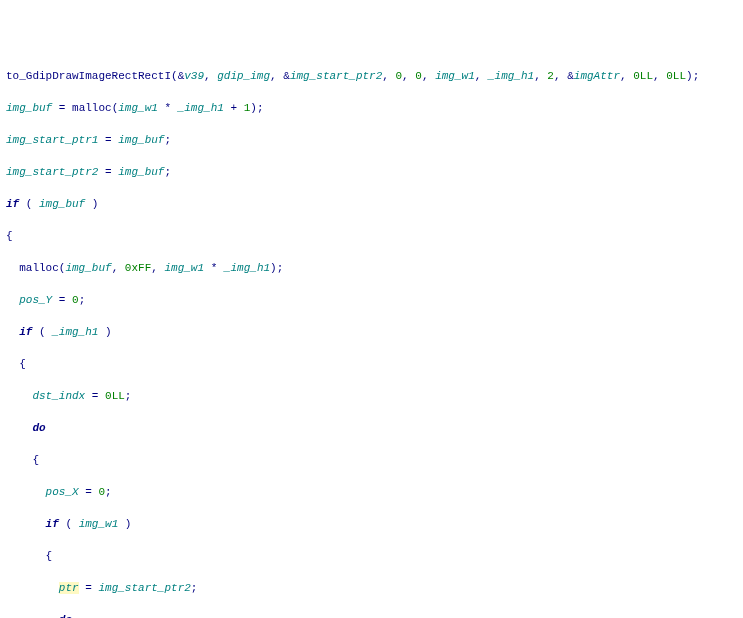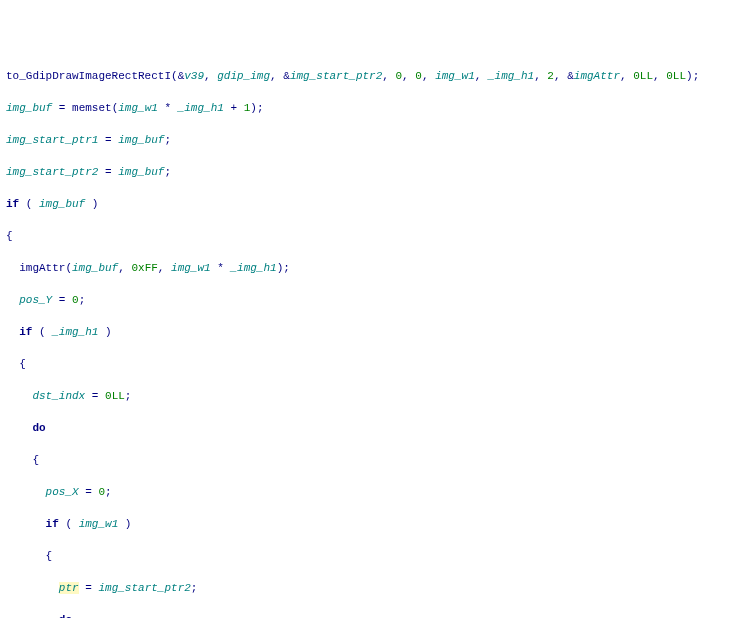--- a/index.html
+++ b/index.html
@@ -10,34 +10,34 @@
     line-height: 16px;
     background: #ffffff;
     color: #000080;
     white-space: pre;
   }
   .line { display: block; }
   .mark-y { background: #fef9c3; }
   .navy { color: #000080; }
   .teal { color: #008080; font-style: italic; }
   .num  { color: #008000; }
-  .kw   { color: #000080; font-weight: bold; }
+  .kw   { color: #000080; font-weight: bold; font-style: italic; }
 </style>
 </head>
 <body>
 
 
 
 <span class="line"><span>to_GdipDrawImageRectRectI(&amp;</span><span class="teal">v39</span><span>, </span><span class="teal">gdip_img</span><span>, &amp;</span><span class="teal">img_start_ptr2</span><span>, </span><span class="num">0</span><span>, </span><span class="num">0</span><span>, </span><span class="teal">img_w1</span><span>, </span><span class="teal">_img_h1</span><span>, </span><span class="num">2</span><span>, &amp;</span><span class="teal">imgAttr</span><span>, </span><span class="num">0LL</span><span>, </span><span class="num">0LL</span><span>);</span></span>
-<span class="line"><span class="teal">img_buf</span><span> = </span><span class="navy">memset</span><span>(</span><span class="teal">img_w1</span><span> * </span><span class="teal">_img_h1</span><span> + </span><span class="num">1</span><span>);</span></span>
+<span class="line"><span class="teal">img_buf</span><span> = </span><span class="navy">malloc</span><span>(</span><span class="teal">img_w1</span><span> * </span><span class="teal">_img_h1</span><span> + </span><span class="num">1</span><span>);</span></span>
 <span class="line"><span class="teal">img_start_ptr1</span><span> = </span><span class="teal">img_buf</span><span>;</span></span>
 <span class="line"><span class="teal">img_start_ptr2</span><span> = </span><span class="teal">img_buf</span><span>;</span></span>
 <span class="line"><span class="kw">if</span><span> ( </span><span class="teal">img_buf</span><span> )</span></span>
 <span class="line"><span>{</span></span>
-<span class="line"><span>  imgAttr(</span><span class="teal">img_buf</span><span>, </span><span class="num">0xFF</span><span>, </span><span class="teal">img_w1</span><span> * </span><span class="teal">_img_h1</span><span>);</span></span>
+<span class="line"><span>  malloc(</span><span class="teal">img_buf</span><span>, </span><span class="num">0xFF</span><span>, </span><span class="teal">img_w1</span><span> * </span><span class="teal">_img_h1</span><span>);</span></span>
 <span class="line"><span>  </span><span class="teal">pos_Y</span><span> = </span><span class="num">0</span><span>;</span></span>
 <span class="line"><span>  </span><span class="kw">if</span><span> ( </span><span class="teal">_img_h1</span><span> )</span></span>
 <span class="line"><span>  {</span></span>
 <span class="line"><span>    </span><span class="teal">dst_indx</span><span> = </span><span class="num">0LL</span><span>;</span></span>
 <span class="line"><span>    </span><span class="kw">do</span></span>
 <span class="line"><span>    {</span></span>
 <span class="line"><span>      </span><span class="teal">pos_X</span><span> = </span><span class="num">0</span><span>;</span></span>
 <span class="line"><span>      </span><span class="kw">if</span><span> ( </span><span class="teal">img_w1</span><span> )</span></span>
 <span class="line"><span>      {</span></span>
 <span class="line"><span>        </span><span class="mark-y teal">ptr</span><span> = </span><span class="teal">img_start_ptr2</span><span>;</span></span>

